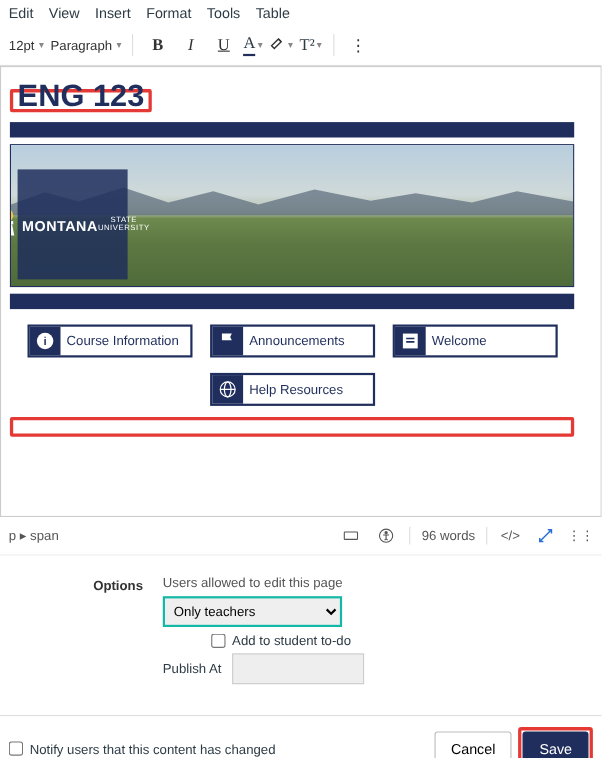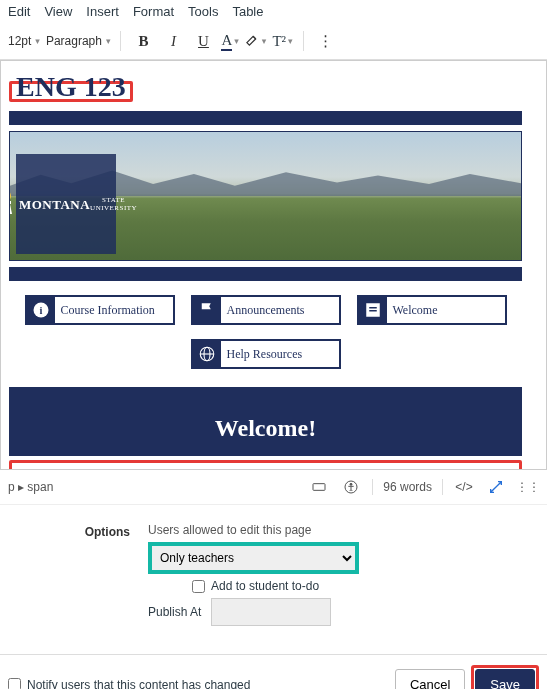--- a/index.html
+++ b/index.html
@@ -15,21 +15,21 @@
 .chev { font-size: 9px; color: #888; }
 .tb-sep { width: 1px; height: 20px; background: #ddd; margin: 0 4px; }
 .tb-btn { width: 24px; height: 24px; display: flex; align-items: center; justify-content: center; font-size: 15px; cursor: pointer; color: #333; font-family: "Times New Roman", serif; }
 .tb-btn.bold { font-weight: bold; }
 .tb-btn.italic { font-style: italic; }
 .tb-btn.underline { text-decoration: underline; }
 .tb-combo { display: flex; align-items: center; gap: 2px; cursor: pointer; }
 .tb-combo .main { font-size: 15px; font-family: "Times New Roman", serif; }
 
 
-.editor-wrap { position: relative; border: 1px solid #ccc; height: 410px; overflow-y: scroll; background: #fff; font-family: Liberation Serif, serif; }
+.editor-wrap { position: relative; border: 1px solid #ccc; height: 410px; overflow-y: scroll; background: #fff; }
 .editor-content { padding: 8px 24px 8px 8px; }
 
 .course-title { font-size: 28px; font-weight: bold; color: #1f2e5c; padding: 2px 4px; display: inline-block; }
 .hl-red { border: 3px solid #e53935; border-radius: 2px; }
 .hl-red-wide { border: 3px solid #e53935; border-radius: 2px; padding: 2px; margin-top: 4px; }
 
 .blue-bar { height: 14px; background: #1f2e5c; margin: 6px 0; }
 
 .banner { position: relative; height: 130px; border: 1px solid #1f2e5c; overflow: hidden; }
 .sky { position: absolute; inset: 0; background: linear-gradient(#b8cede 0%, #cfd9d9 35%, #b7c2b0 48%, #6f8a4f 52%, #5d7842 70%, #4f6b3a 100%); }
@@ -56,21 +56,21 @@
 .statusbar .path { flex: 1; }
 .sb-icon { width: 22px; height: 22px; display: flex; align-items: center; justify-content: center; cursor: pointer; color: #555; }
 .sb-sep { width: 1px; height: 16px; background: #ddd; }
 .sb-icon svg { width: 16px; height: 16px; }
 
 
 .options { display: flex; padding: 18px 10px 10px 60px; gap: 18px; font-size: 13px; }
 .options .lbl { width: 70px; text-align: right; font-weight: bold; font-size: 12px; color: #333; padding-top: 2px; }
 .options .fields { display: flex; flex-direction: column; gap: 5px; }
 .fld-sub { font-size: 12px; color: #555; }
-.sel { width: 211px; padding: 4px; border: 4px solid #14b8a6; font-size: 12px; }
+.sel { width: 163px; padding: 4px; border: 2px solid #14b8a6; font-size: 12px; }
 .chk-row { display: flex; align-items: center; gap: 6px; font-size: 12px; padding-left: 44px; }
 .pub-row { display: flex; align-items: center; gap: 10px; font-size: 12px; }
 .pub-input { width: 120px; height: 28px; background: #eee; border: 1px solid #ccc; }
 
 
 .footer { display: flex; align-items: center; padding: 10px 8px; border-top: 1px solid #ddd; margin-top: 18px; }
 .footer .notify { display: flex; align-items: center; gap: 6px; font-size: 12px; flex: 1; }
 .btn { padding: 7px 14px; border: 1px solid #bbb; background: #fff; font-size: 13px; cursor: pointer; border-radius: 3px; }
 .btn.primary { background: #1f2e5c; color: #fff; border-color: #1f2e5c; }
 .hl-save { border: 3px solid #e53935; padding: 1px; border-radius: 3px; margin-left: 6px; }
@@ -186,21 +186,20 @@
             <svg viewBox="0 0 24 24" fill="none" stroke="#fff" stroke-width="1.5">
               <circle cx="12" cy="12" r="9"></circle>
               <ellipse cx="12" cy="12" rx="4" ry="9"></ellipse>
               <line x1="3" y1="12" x2="21" y2="12"></line>
             </svg>
           </div>
         <div class="lbl">Help Resources</div>
       </div>
     </div>
 
-    <div class="welcome-block">Welcome!</div>
 
     <div class="hl-red-wide">
       <div class="body-text">
         
       </div>
     </div>
   </div>
 </div>
 
 <div class="statusbar">

